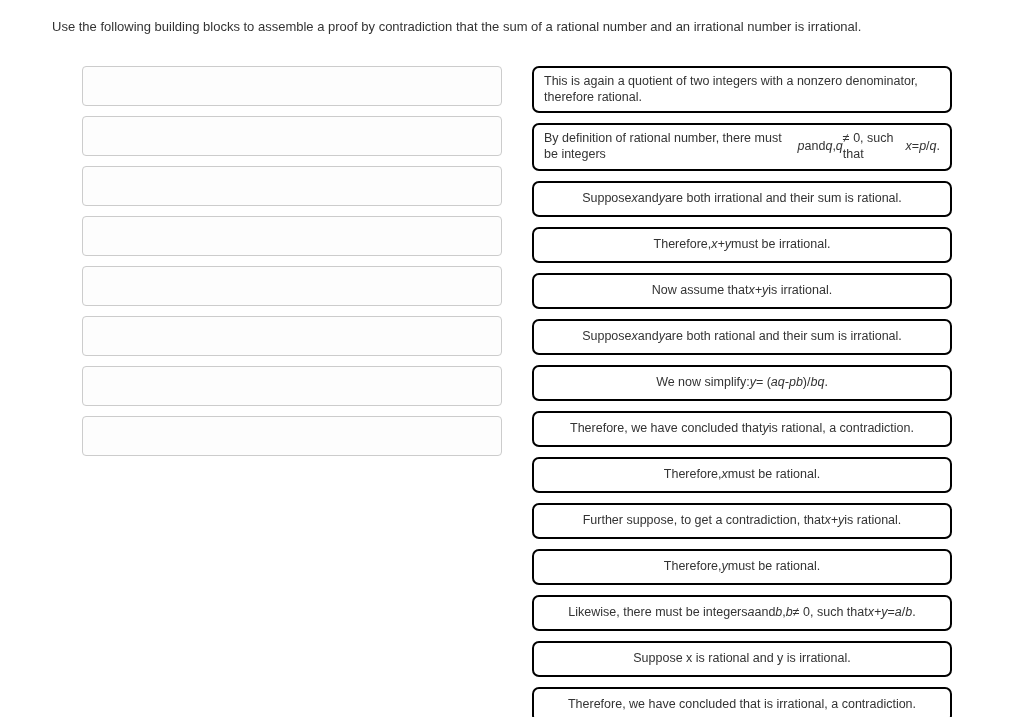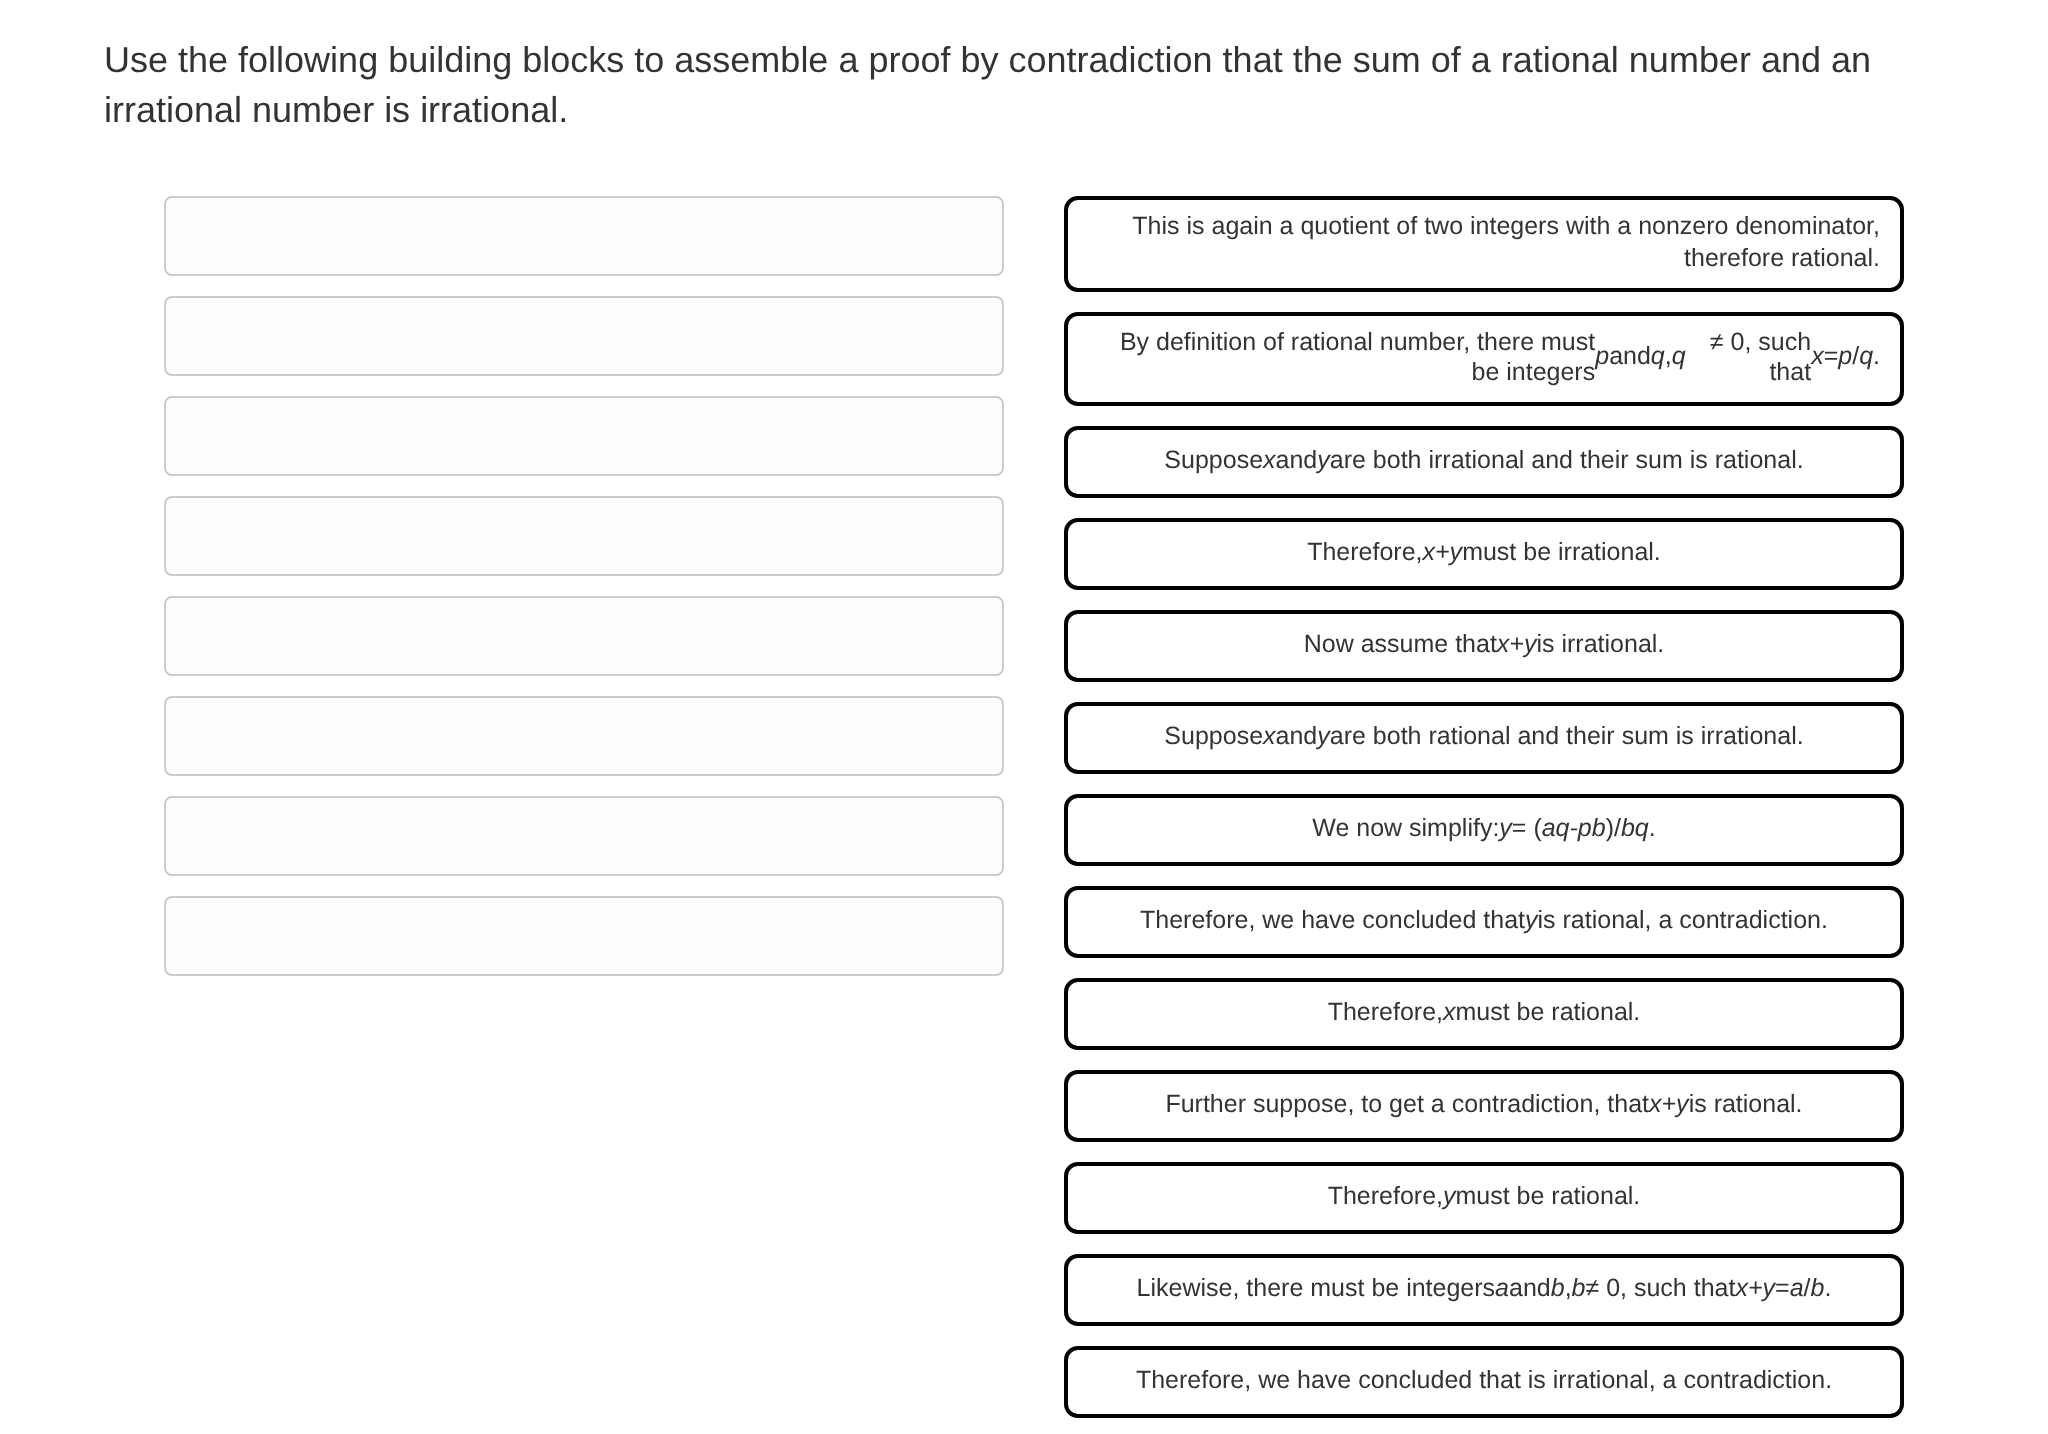--- a/index.html
+++ b/index.html
@@ -6,21 +6,21 @@
   body {
     margin: 0;
     padding: 10px 52px;
     font-family: Arial, Helvetica, sans-serif;
     font-size: 13px;
     color: #333;
     background: #fff;
     width: 1024px;
   }
   .instructions {
-    font-size: 18px;
+    font-size: 13px;
     line-height: 1.4;
     margin-bottom: 30px;
   }
   .instructions p { margin: 8px 0; }
   .workspace {
     display: flex;
     gap: 30px;
     padding-left: 30px;
   }
   .column {
@@ -37,21 +37,21 @@
   }
   .block {
     border: 2px solid #000;
     border-radius: 7px;
     background: #fff;
     padding: 6px 10px;
     min-height: 36px;
     display: flex;
     align-items: center;
     justify-content: center;
-    text-align: right;
+    text-align: left;
     font-size: 12.5px;
     line-height: 1.25;
     cursor: move;
   }
   .block .it { font-style: italic; }
 </style>
 </head>
 <body>
 
 <div class="instructions">
@@ -75,15 +75,16 @@
       <div class="block">Suppose <span class="it">x</span> and <span class="it">y</span> are both irrational and their sum is rational.</div>
       <div class="block">Therefore, <span class="it">x+y</span> must be irrational.</div>
       <div class="block">Now assume that <span class="it">x+y</span> is irrational.</div>
       <div class="block">Suppose <span class="it">x</span> and <span class="it">y</span> are both rational and their sum is irrational.</div>
       <div class="block">We now simplify: <span class="it">y</span> = (<span class="it">aq-pb</span>)/<span class="it">bq</span>.</div>
       <div class="block">Therefore, we have concluded that <span class="it">y</span> is rational, a contradiction.</div>
       <div class="block">Therefore, <span class="it">x</span> must be rational.</div>
       <div class="block">Further suppose, to get a contradiction, that <span class="it">x+y</span> is rational.</div>
       <div class="block">Therefore, <span class="it">y</span> must be rational.</div>
       <div class="block">Likewise, there must be integers <span class="it">a</span> and <span class="it">b</span>, <span class="it">b</span> ≠ 0, such that <span class="it">x+y</span> = <span class="it">a</span>/<span class="it">b</span>.</div>
+      <div class="block">Suppose x is rational and y is irrational.</div>
       <div class="block">Therefore, we have concluded that  is irrational, a contradiction.</div>
     </div>
 </div>
 
 </body></html>

